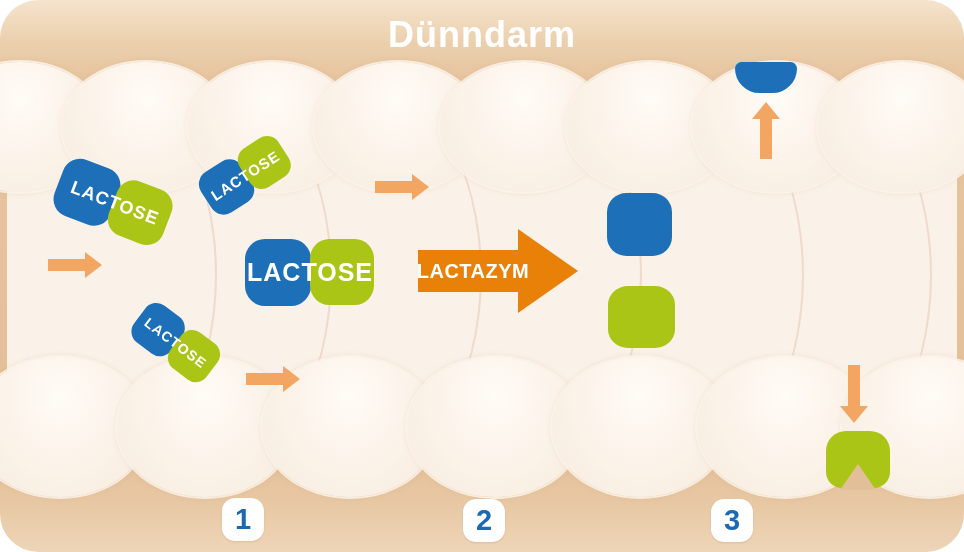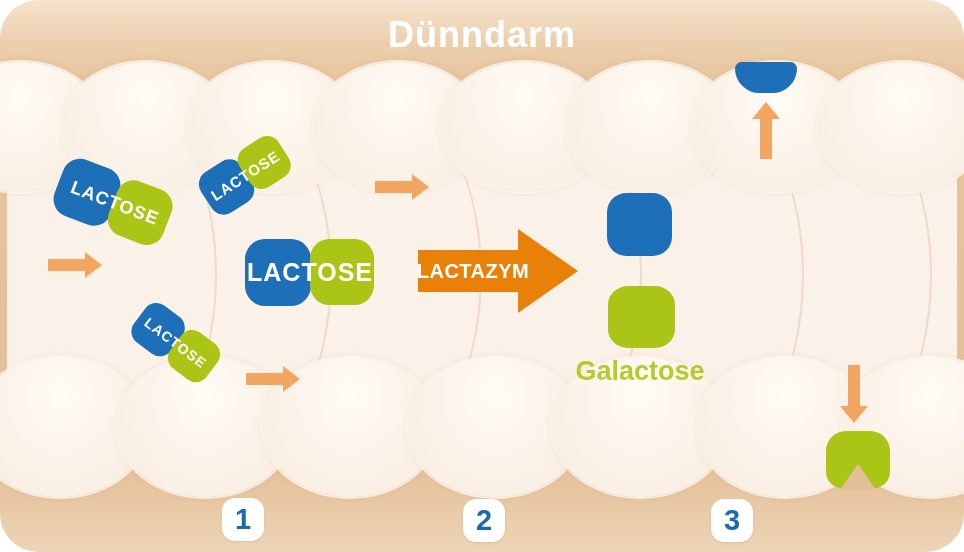--- a/index.html
+++ b/index.html
@@ -152,21 +152,20 @@
     </div>
 
     <div class="enzyme-arrow">
       <div class="ea-body"></div>
       <div class="ea-head"></div>
       <span class="ea-label">LACTAZYM</span>
     </div>
 
     <div class="free-sq sq blue" style="left:607px;top:193px;width:65px;height:63px;"></div>
     <div class="free-sq sq green" style="left:608px;top:286px;width:67px;height:62px;"></div>
-    <div class="product-label galactose" style="left:560px;top:356px;">Galactose</div>
 
     <div class="arrow-v up" style="left:752px;top:102px;">
       <div class="head"></div>
         <div class="shaft"></div>
     </div>
     <div class="bowl-blue"></div>
 
     <div class="arrow-v down" style="left:840px;top:365px;">
       <div class="shaft"></div>
         <div class="head"></div>

